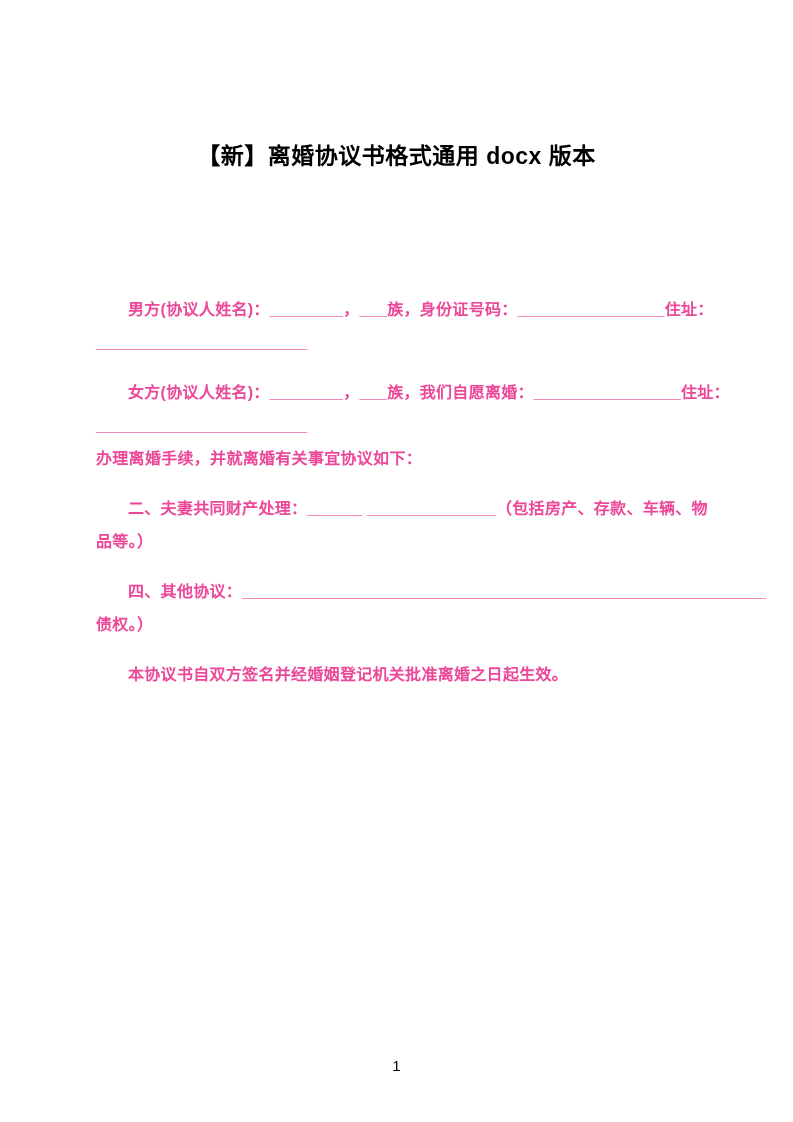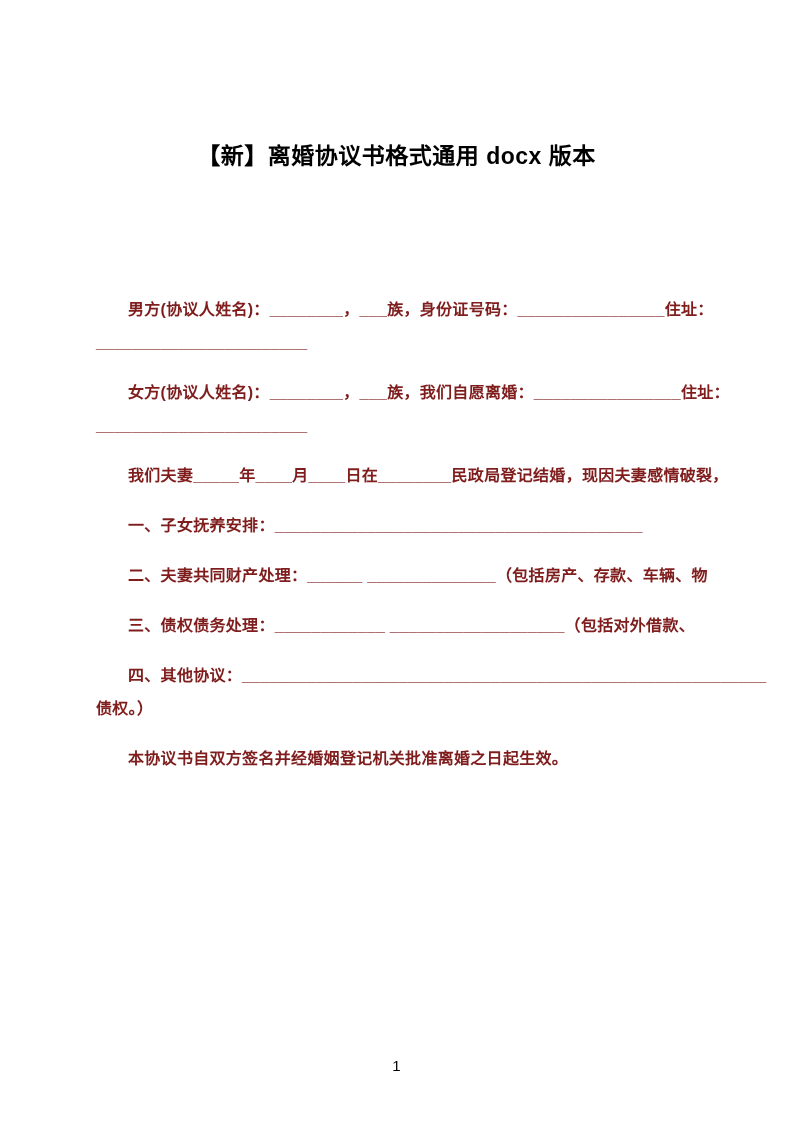--- a/index.html
+++ b/index.html
@@ -24,21 +24,21 @@
     font-weight: 700;
     letter-spacing: 0.5px;
     color: #000000;
   }
   .doc-body {
     padding-top: 123px;
     padding-left: 96px;
     padding-right: 88px;
     font-size: 16px;
     font-weight: 600;
-    color: #7f1d1d;
+    color: #ec4899;
   }
   .line {
     line-height: 33px;
     height: 33px;
     white-space: nowrap;
     letter-spacing: 0.3px;
   }
   .line.para { margin-top: 17px; padding-left: 32px; }
   .line.para:first-child { margin-top: 0; }
   .page-footer {
@@ -58,24 +58,23 @@
 
 <div class="page">
 
   <div class="doc-title">【新】离婚协议书格式通用 docx 版本</div>
 
   <div class="doc-body">
     <div class="line para">男方(协议人姓名)：________，___族，身份证号码：________________住址：</div>
     <div class="line">_______________________</div>
     <div class="line para">女方(协议人姓名)：________，___族，我们自愿离婚：________________住址：</div>
     <div class="line">_______________________</div>
-    <div class="line para">我们夫妻_____年____月____日在________民政局登记结婚，现因夫妻感情破裂，</div>
-    <div class="line para">一、子女抚养安排：________________________________________</div>
+    <div class="line">办理离婚手续，并就离婚有关事宜协议如下：</div>
     <div class="line para">二、夫妻共同财产处理：______ ______________（包括房产、存款、车辆、物</div>
-    <div class="line para">三、债权债务处理：____________ ___________________（包括对外借款、</div>
+    <div class="line">品等。）</div>
     <div class="line para">四、其他协议：_________________________________________________________</div>
     <div class="line">债权。）</div>
     <div class="line para">本协议书自双方签名并经婚姻登记机关批准离婚之日起生效。</div>
   </div>
 
   <div class="page-footer">1</div>
 
 </div>
 
 </body></html>

